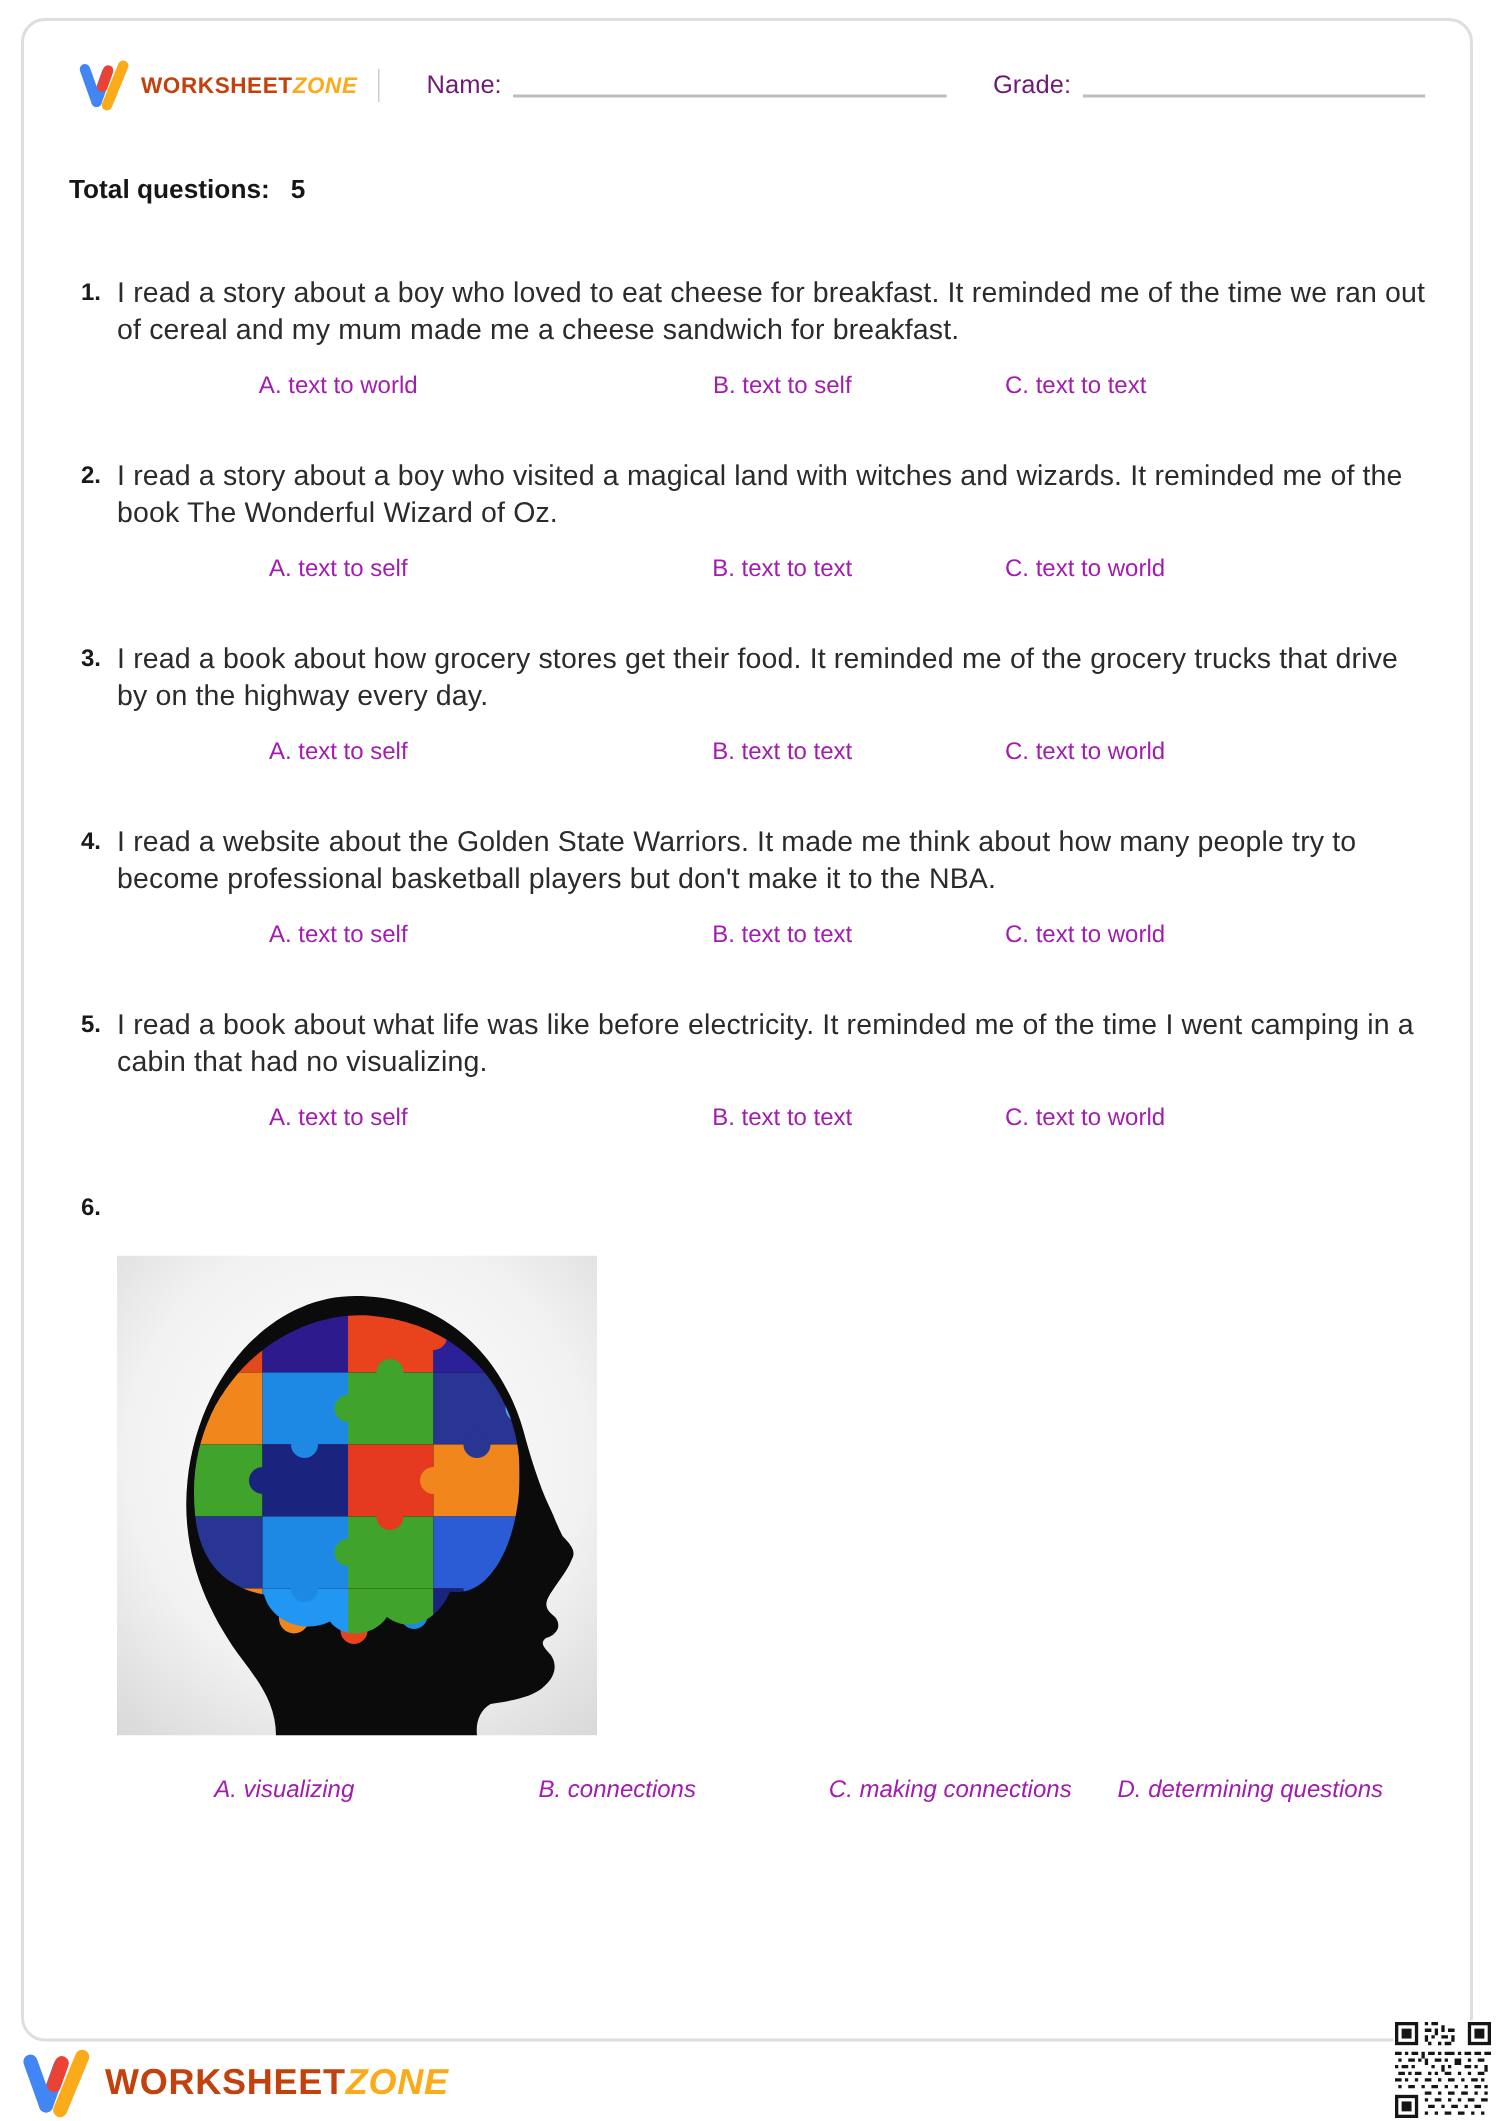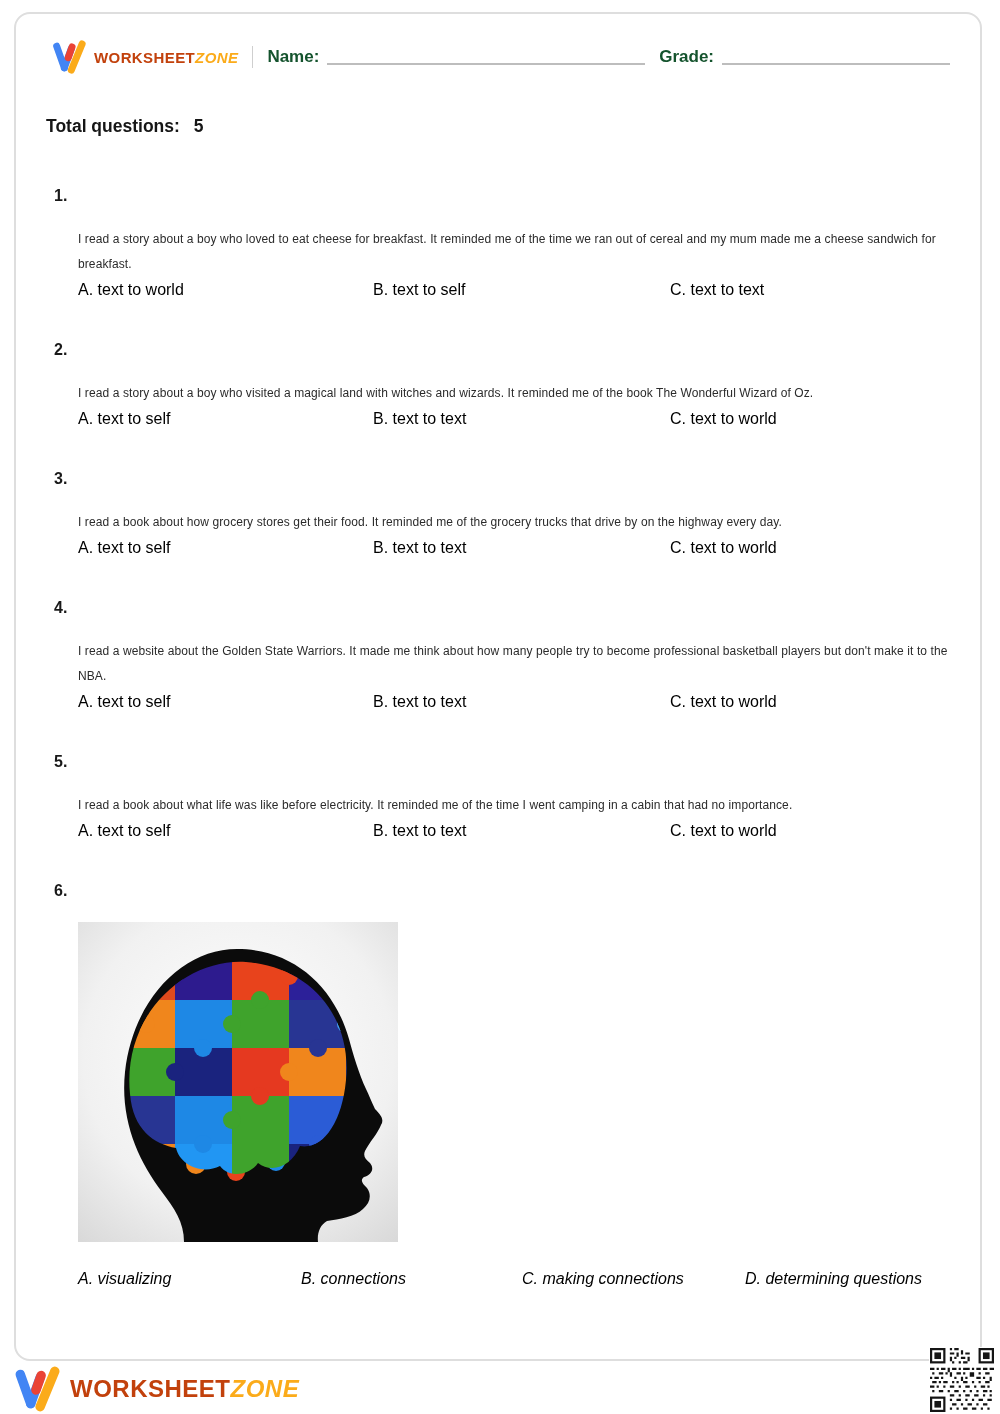--- a/index.html
+++ b/index.html
@@ -18,34 +18,34 @@
     border-radius: 16px;
   }
   
   .card-header { display: flex; align-items: center; padding: 26px 30px 0 36px; }
   .brand { display: flex; align-items: center; gap: 8px; flex: 0 0 auto; }
   .brand-mark { width: 34px; height: 34px; display: block; }
   .brand-text { font-weight: bold; font-size: 15px; letter-spacing: .4px; white-space: nowrap; }
   .brand-worksheet { color: #c2410c; }
   .brand-zone { color: #fbab1a; font-style: italic; }
   .header-divider { width: 1px; height: 22px; background: #cfcfcf; margin: 0 14px 0 14px; flex: 0 0 auto; }
-  .field-label { font-weight: bold; font-size: 17px; color: #14532d; white-space: nowrap; }
+  .field-label { font-weight: normal; font-size: 17px; color: #701a75; white-space: nowrap; margin-left: 17px; }
   .write-line { border-bottom: 2px solid #bdbdbd; height: 15px; }
   .name-line { flex: 1 1 auto; margin: 0 14px 0 8px; }
   .grade-line { width: 228px; flex: 0 0 auto; margin-left: 8px; }
   
   .total-row { margin: 42px 0 0 30px; font-size: 17.5px; font-weight: bold; color: #161616; }
   .total-value { margin-left: 14px; }
   
   .question { margin: 38px 28px 0 38px; }
   .question.first { margin-top: 46px; }
   .q-line { display: flex; }
   .q-num { font-weight: bold; min-width: 24px; font-size: 16px; color: #191919; line-height: 25px; }
-  .q-text { font-size: 12px; color: #2b2b2b; line-height: 25px; max-width: 880px; letter-spacing: .1px; margin-top: 44px; }
-  .options { display: flex; margin: 4px 0 0 24px; font-size: 16px; color: #000000; }
+  .q-text { font-size: 19px; color: #2b2b2b; line-height: 25px; max-width: 880px; letter-spacing: .1px; }
+  .options { display: flex; margin: 16px 0 0 24px; font-size: 16px; color: #a21caf; text-align: center; }
   .options span { white-space: nowrap; }
   .opt3 > span:nth-child(1) { width: 295px; }
   .opt3 > span:nth-child(2) { width: 297px; }
   .opt4 > span:nth-child(1) { width: 223px; }
   .opt4 > span:nth-child(2) { width: 221px; }
   .opt4 > span:nth-child(3) { width: 223px; }
   .figure { margin: 19px 0 0 24px; width: 320px; height: 320px; display: block; }
   .figure svg { display: block; }
   .q6-options { margin-top: 28px; font-style: italic; }
   
@@ -126,21 +126,21 @@
     <div class="options opt3">
       <span>A. text to self</span>
       <span>B. text to text</span>
       <span>C. text to world</span>
     </div>
   </div>
 
   <div class="question">
     <div class="q-line">
       <span class="q-num">5.</span>
-      <span class="q-text">I read a book about what life was like before electricity. It reminded me of the time I went camping in a cabin that had no importance.</span>
+      <span class="q-text">I read a book about what life was like before electricity. It reminded me of the time I went camping in a cabin that had no visualizing.</span>
     </div>
     <div class="options opt3">
       <span>A. text to self</span>
       <span>B. text to text</span>
       <span>C. text to world</span>
     </div>
   </div>
 
   <div class="question">
     <div class="q-line">

